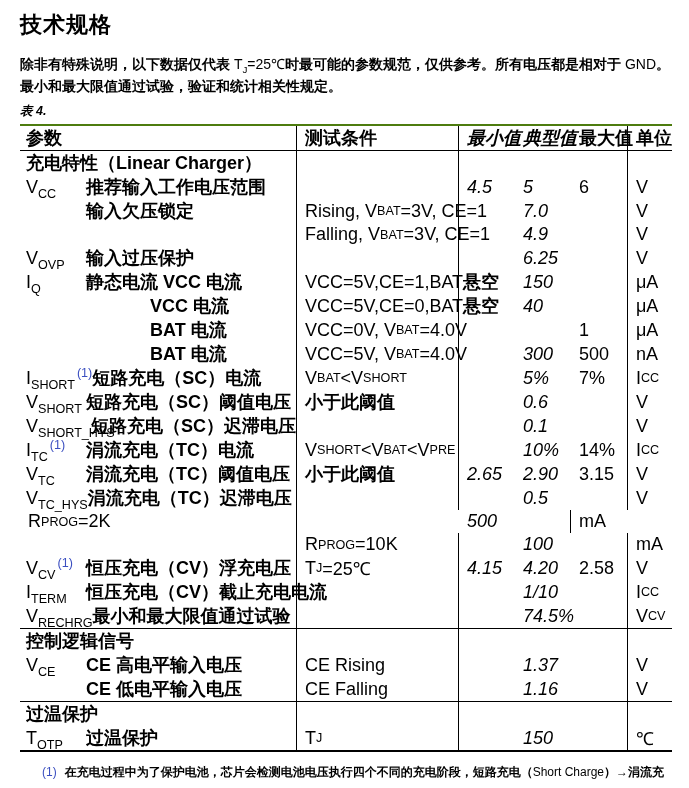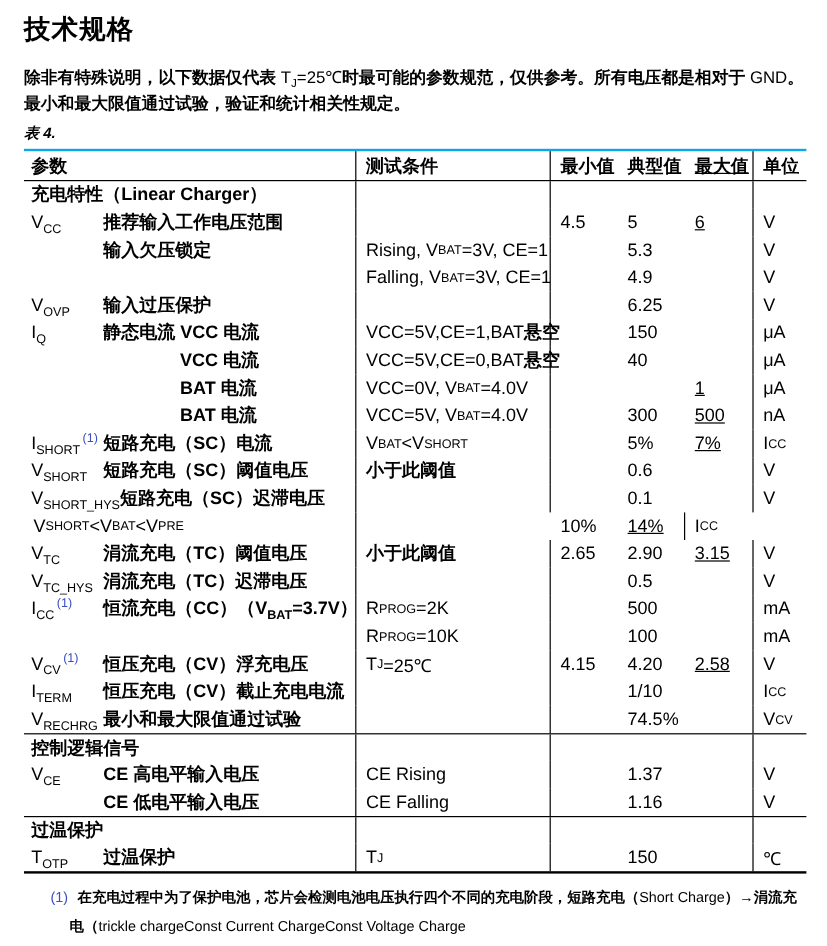--- a/index.html
+++ b/index.html
@@ -13,36 +13,36 @@
 
   .title { font-size:22px; font-weight:700; letter-spacing:1px; margin-bottom:13px;font-family:Liberation Serif, serif; }
 
   .intro { font-size:14px; line-height:22px; width:652px; margin-bottom:6px; }
 
   .caption { font-size:12.5px; font-weight:700; font-style:italic; margin-bottom:4px; }
 
   
   .spec-table {
     width:652px;
-    border-top:2px solid #0ea5e9;
+    border-top:2px solid #4d7c0f;
     border-bottom:2px solid #000;
-    font-size:15px;
+    font-size:18px;
   }
   .tr {
     display:grid;
     grid-template-columns:277px 162px 56px 56px 57px 44px;
     min-height:23px; align-items:center;
   }
   .tr.head { min-height:25px; border-bottom:1.5px solid #000; }
   .tr.topline { border-top:1.5px solid #000; }
   .tr > div { height:100%; display:flex; align-items:center; white-space:nowrap; overflow:visible; }
   .c1 { border-right:1px solid #000; padding-left:6px; }
   .c2 { border-right:1px solid #000; padding-left:8px; }
-  .c3,.c4 { padding-left:8px; }
-  .c5 { border-right:1px solid #000; padding-left:8px;text-decoration:underline; }
+  .c3,.c4 { padding-left:8px;font-style:italic; }
+  .c5 { border-right:1px solid #000; padding-left:8px; }
   .c6 { padding-left:8px; }
   .head > div { font-weight:700; }
   .sym { display:inline-block; min-width:60px; }
   .desc { font-weight:700; }
   .desc.ind { padding-left:64px;text-align:center; }
   .section-label { font-weight:700; }
   sub { font-size:0.7em; line-height:0; }
   sup.fn { font-size:0.7em; line-height:0; color:var(--fn-blue,#3b4fc0); vertical-align:super; margin-left:2px; }
   .zh { font-weight:700; }
   .desc .zh, .section-label .zh, .head .zh { font-weight:700; }
@@ -99,21 +99,21 @@
         <div class="c5">6</div>
         <div class="c6">V</div>
       </div>
       <div class="tr">
         <div class="c1">
           <span class="sym"></span>
           <span class="desc"><span class="zh">输入欠压锁定</span></span>
         </div>
         <div class="c2">Rising, V<sub>BAT</sub>=3V, CE=1</div>
         <div class="c3"></div>
-        <div class="c4">5.3</div>
+        <div class="c4">7.0</div>
         <div class="c5"></div>
         <div class="c6">V</div>
       </div>
       <div class="tr">
         <div class="c1">
           <span class="sym"></span>
           <span class="desc"></span>
         </div>
         <div class="c2">Falling, V<sub>BAT</sub>=3V, CE=1</div>
         <div class="c3"></div>
@@ -205,20 +205,24 @@
           <span class="sym">V<sub>SHORT_HYS</sub></span>
           <span class="desc"><span class="zh">短路充电（</span>SC<span class="zh">）迟滞电压</span></span>
         </div>
         <div class="c2"></div>
         <div class="c3"></div>
         <div class="c4">0.1</div>
         <div class="c5"></div>
         <div class="c6">V</div>
       </div>
       <div class="tr">
+        <div class="c1">
+          <span class="sym">I<sub>TC</sub><sup class="fn">(1)</sup></span>
+          <span class="desc"><span class="zh">涓流充电（</span>TC<span class="zh">）电流</span></span>
+        </div>
         <div class="c2">V<sub>SHORT</sub>&lt;V<sub>BAT</sub>&lt;V<sub>PRE</sub></div>
         <div class="c3"></div>
         <div class="c4">10%</div>
         <div class="c5">14%</div>
         <div class="c6">I<sub>CC</sub></div>
       </div>
       <div class="tr">
         <div class="c1">
           <span class="sym">V<sub>TC</sub></span>
           <span class="desc"><span class="zh">涓流充电（</span>TC<span class="zh">）阈值电压</span></span>
@@ -236,24 +240,20 @@
           <span class="sym">V<sub>TC_HYS</sub></span>
           <span class="desc"><span class="zh">涓流充电（</span>TC<span class="zh">）迟滞电压</span></span>
         </div>
         <div class="c2"></div>
         <div class="c3"></div>
         <div class="c4">0.5</div>
         <div class="c5"></div>
         <div class="c6">V</div>
       </div>
       <div class="tr">
-        <div class="c1">
-          <span class="sym">I<sub>CC</sub><sup class="fn">(1)</sup></span>
-          <span class="desc"><span class="zh">恒流充电（</span>CC<span class="zh">）（</span>V<sub>BAT</sub>=3.7V<span class="zh">）</span></span>
-        </div>
         <div class="c2">R<sub>PROG</sub>=2K</div>
         <div class="c3"></div>
         <div class="c4">500</div>
         <div class="c5"></div>
         <div class="c6">mA</div>
       </div>
       <div class="tr">
         <div class="c1">
           <span class="sym"></span>
           <span class="desc"></span>

